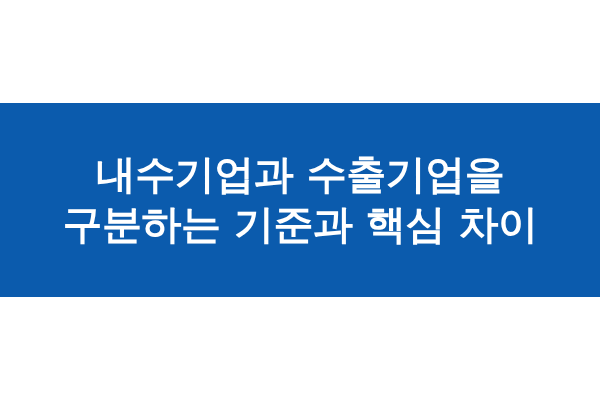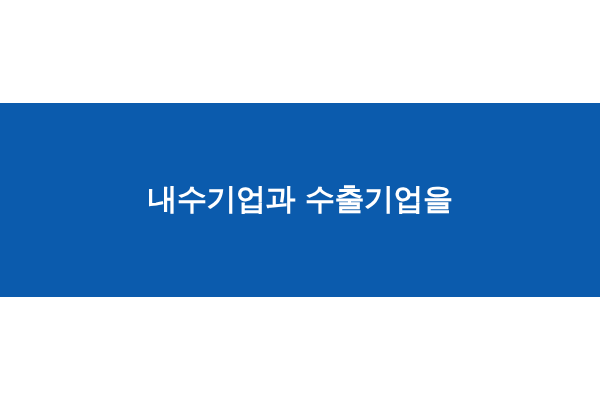--- a/index.html
+++ b/index.html
@@ -58,21 +58,21 @@
     box-sizing: border-box;
   }
 
   .banner-title {
     margin: 0;
     padding: 0;
     text-align: center;
     color: #ffffff;
     font-family: "DejaVu Sans", "Liberation Sans", sans-serif;
     font-weight: 700;
-    font-size: 30px;
+    font-size: 40px;
     line-height: 50px;
     letter-spacing: -0.5px;
     white-space: nowrap;
     text-rendering: geometricPrecision;
   }
 
   .title-line {
     display: block;
     white-space: nowrap;
   }
@@ -88,18 +88,19 @@
 </head>
 <body>
 
 <div class="canvas">
 
   <div class="spacer-top"></div>
 
   <div class="banner">
     <h1 class="banner-title">
       <span class="title-line title-line-1">내수기업과 수출기업을</span>
+      <span class="title-line title-line-2">구분하는 기준과 핵심 차이</span>
     </h1>
   </div>
 
   <div class="spacer-bottom"></div>
 
 </div>
 
 </body></html>

